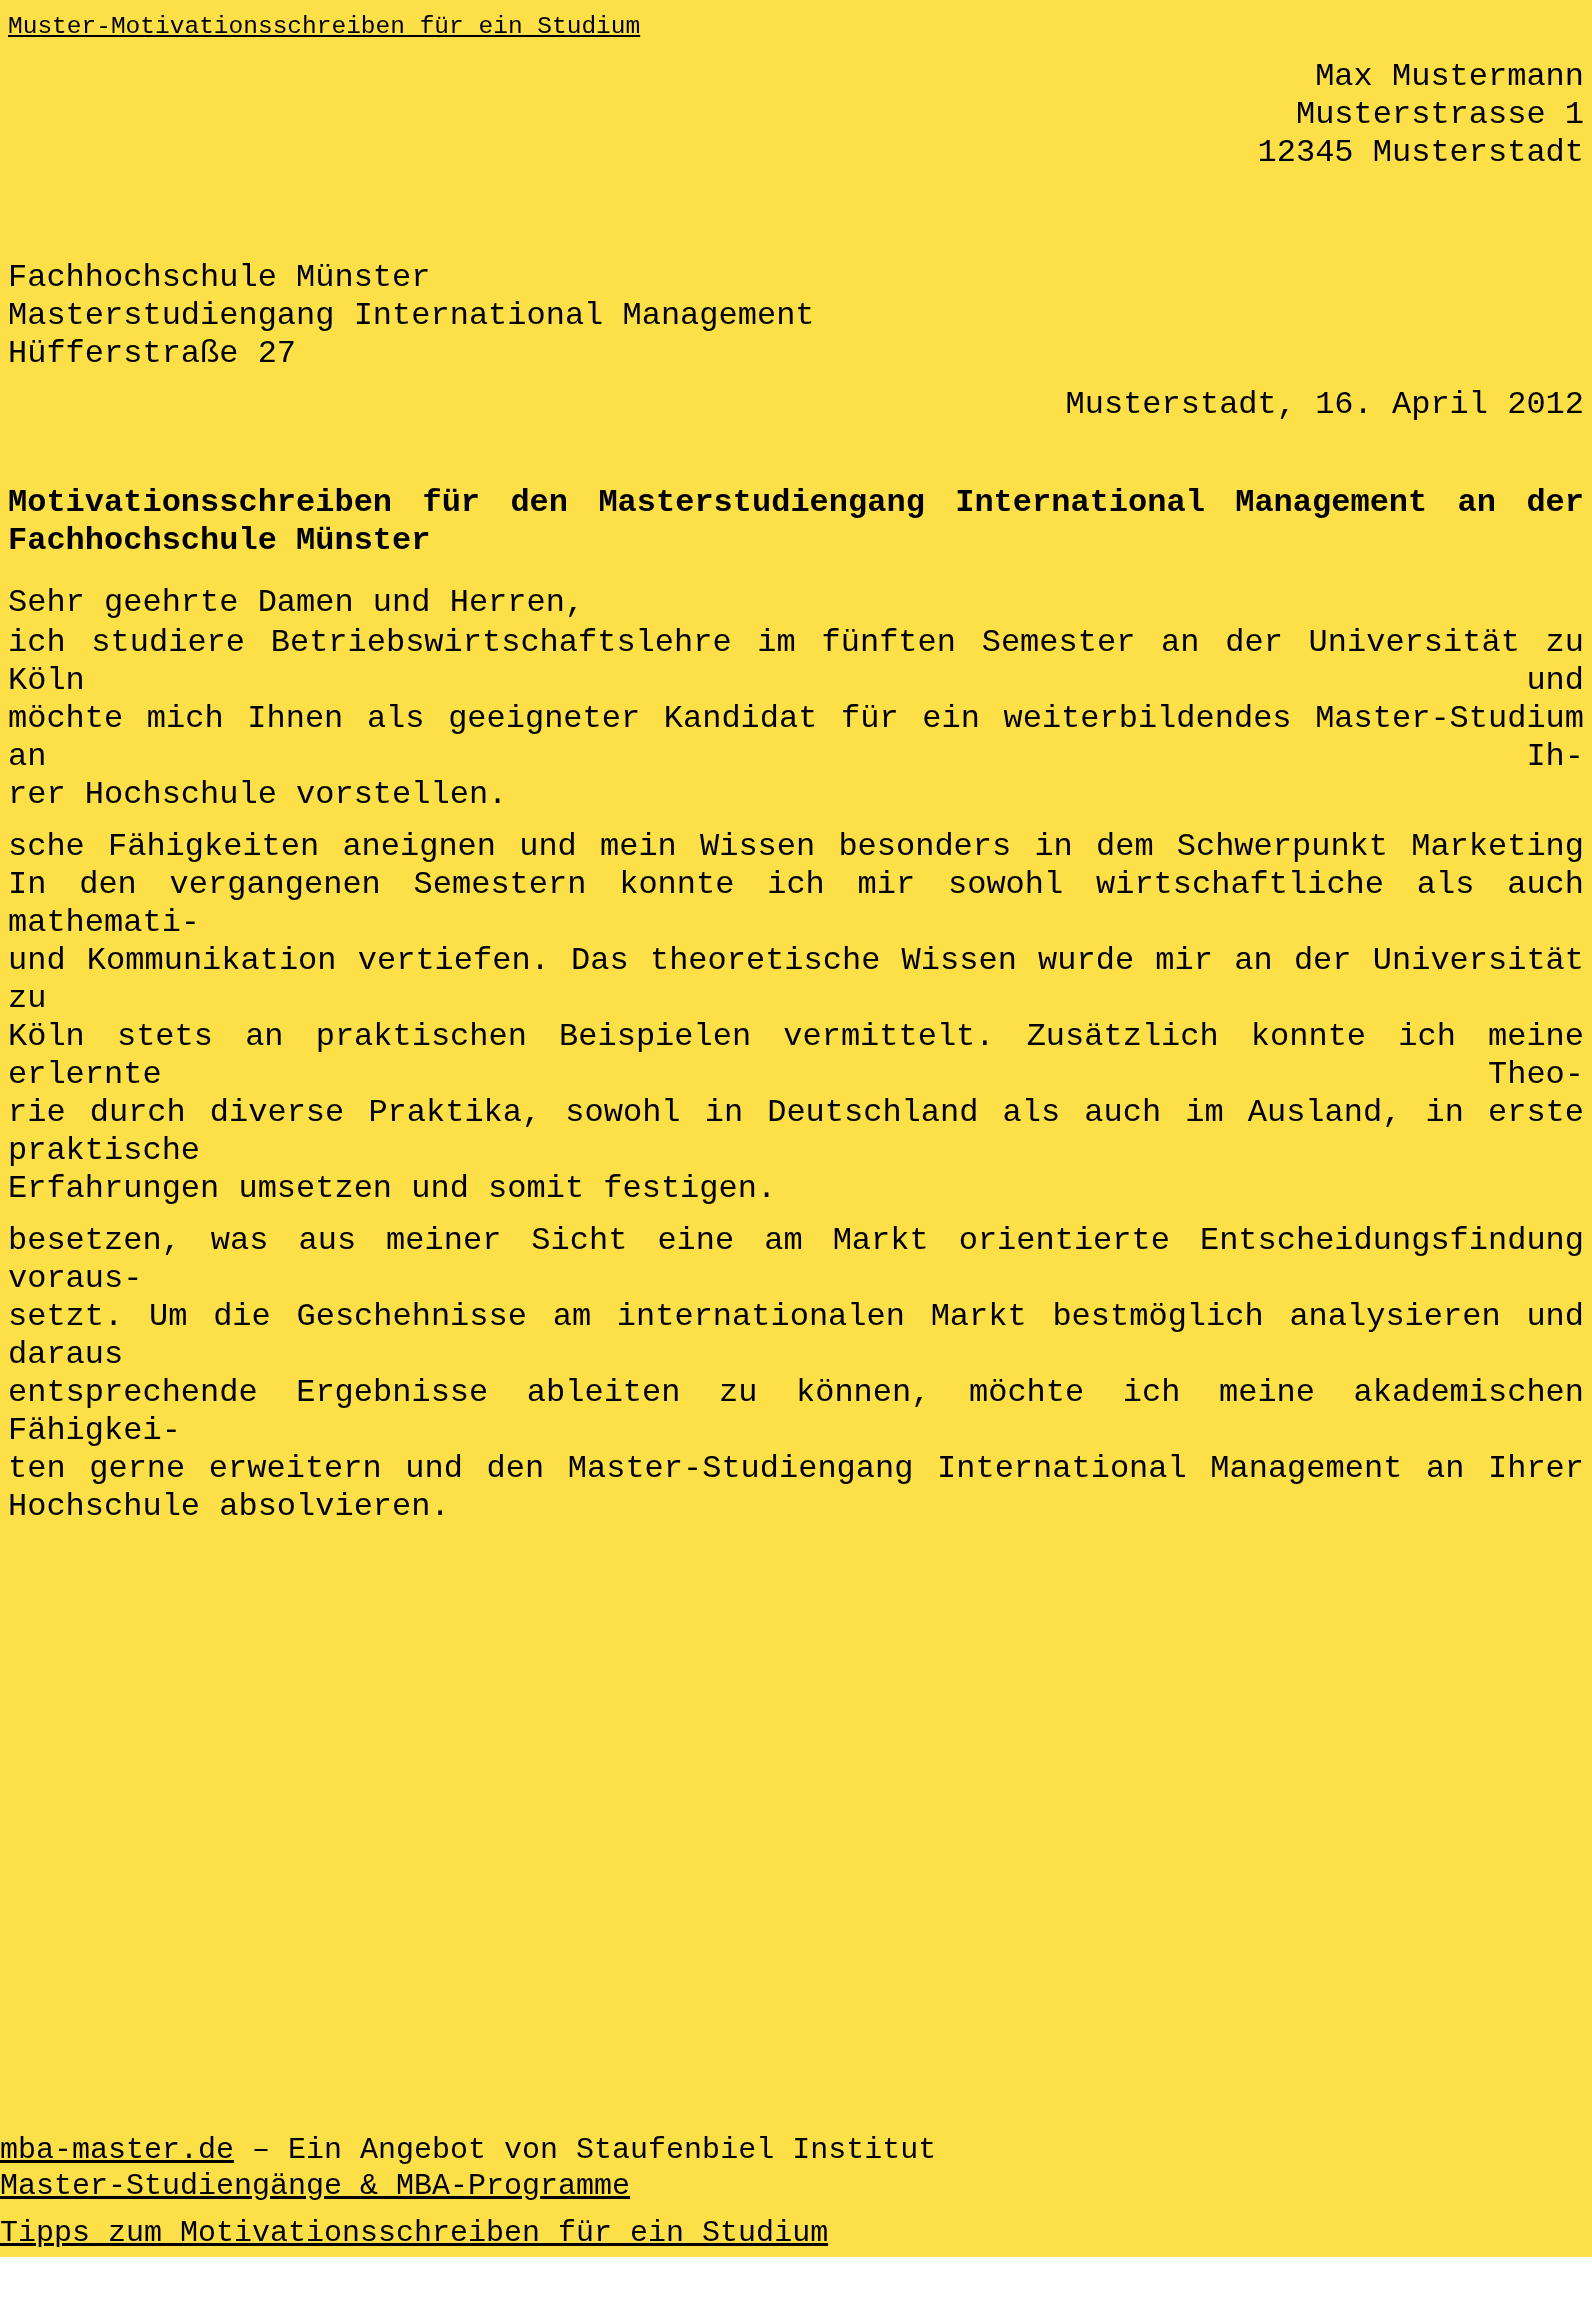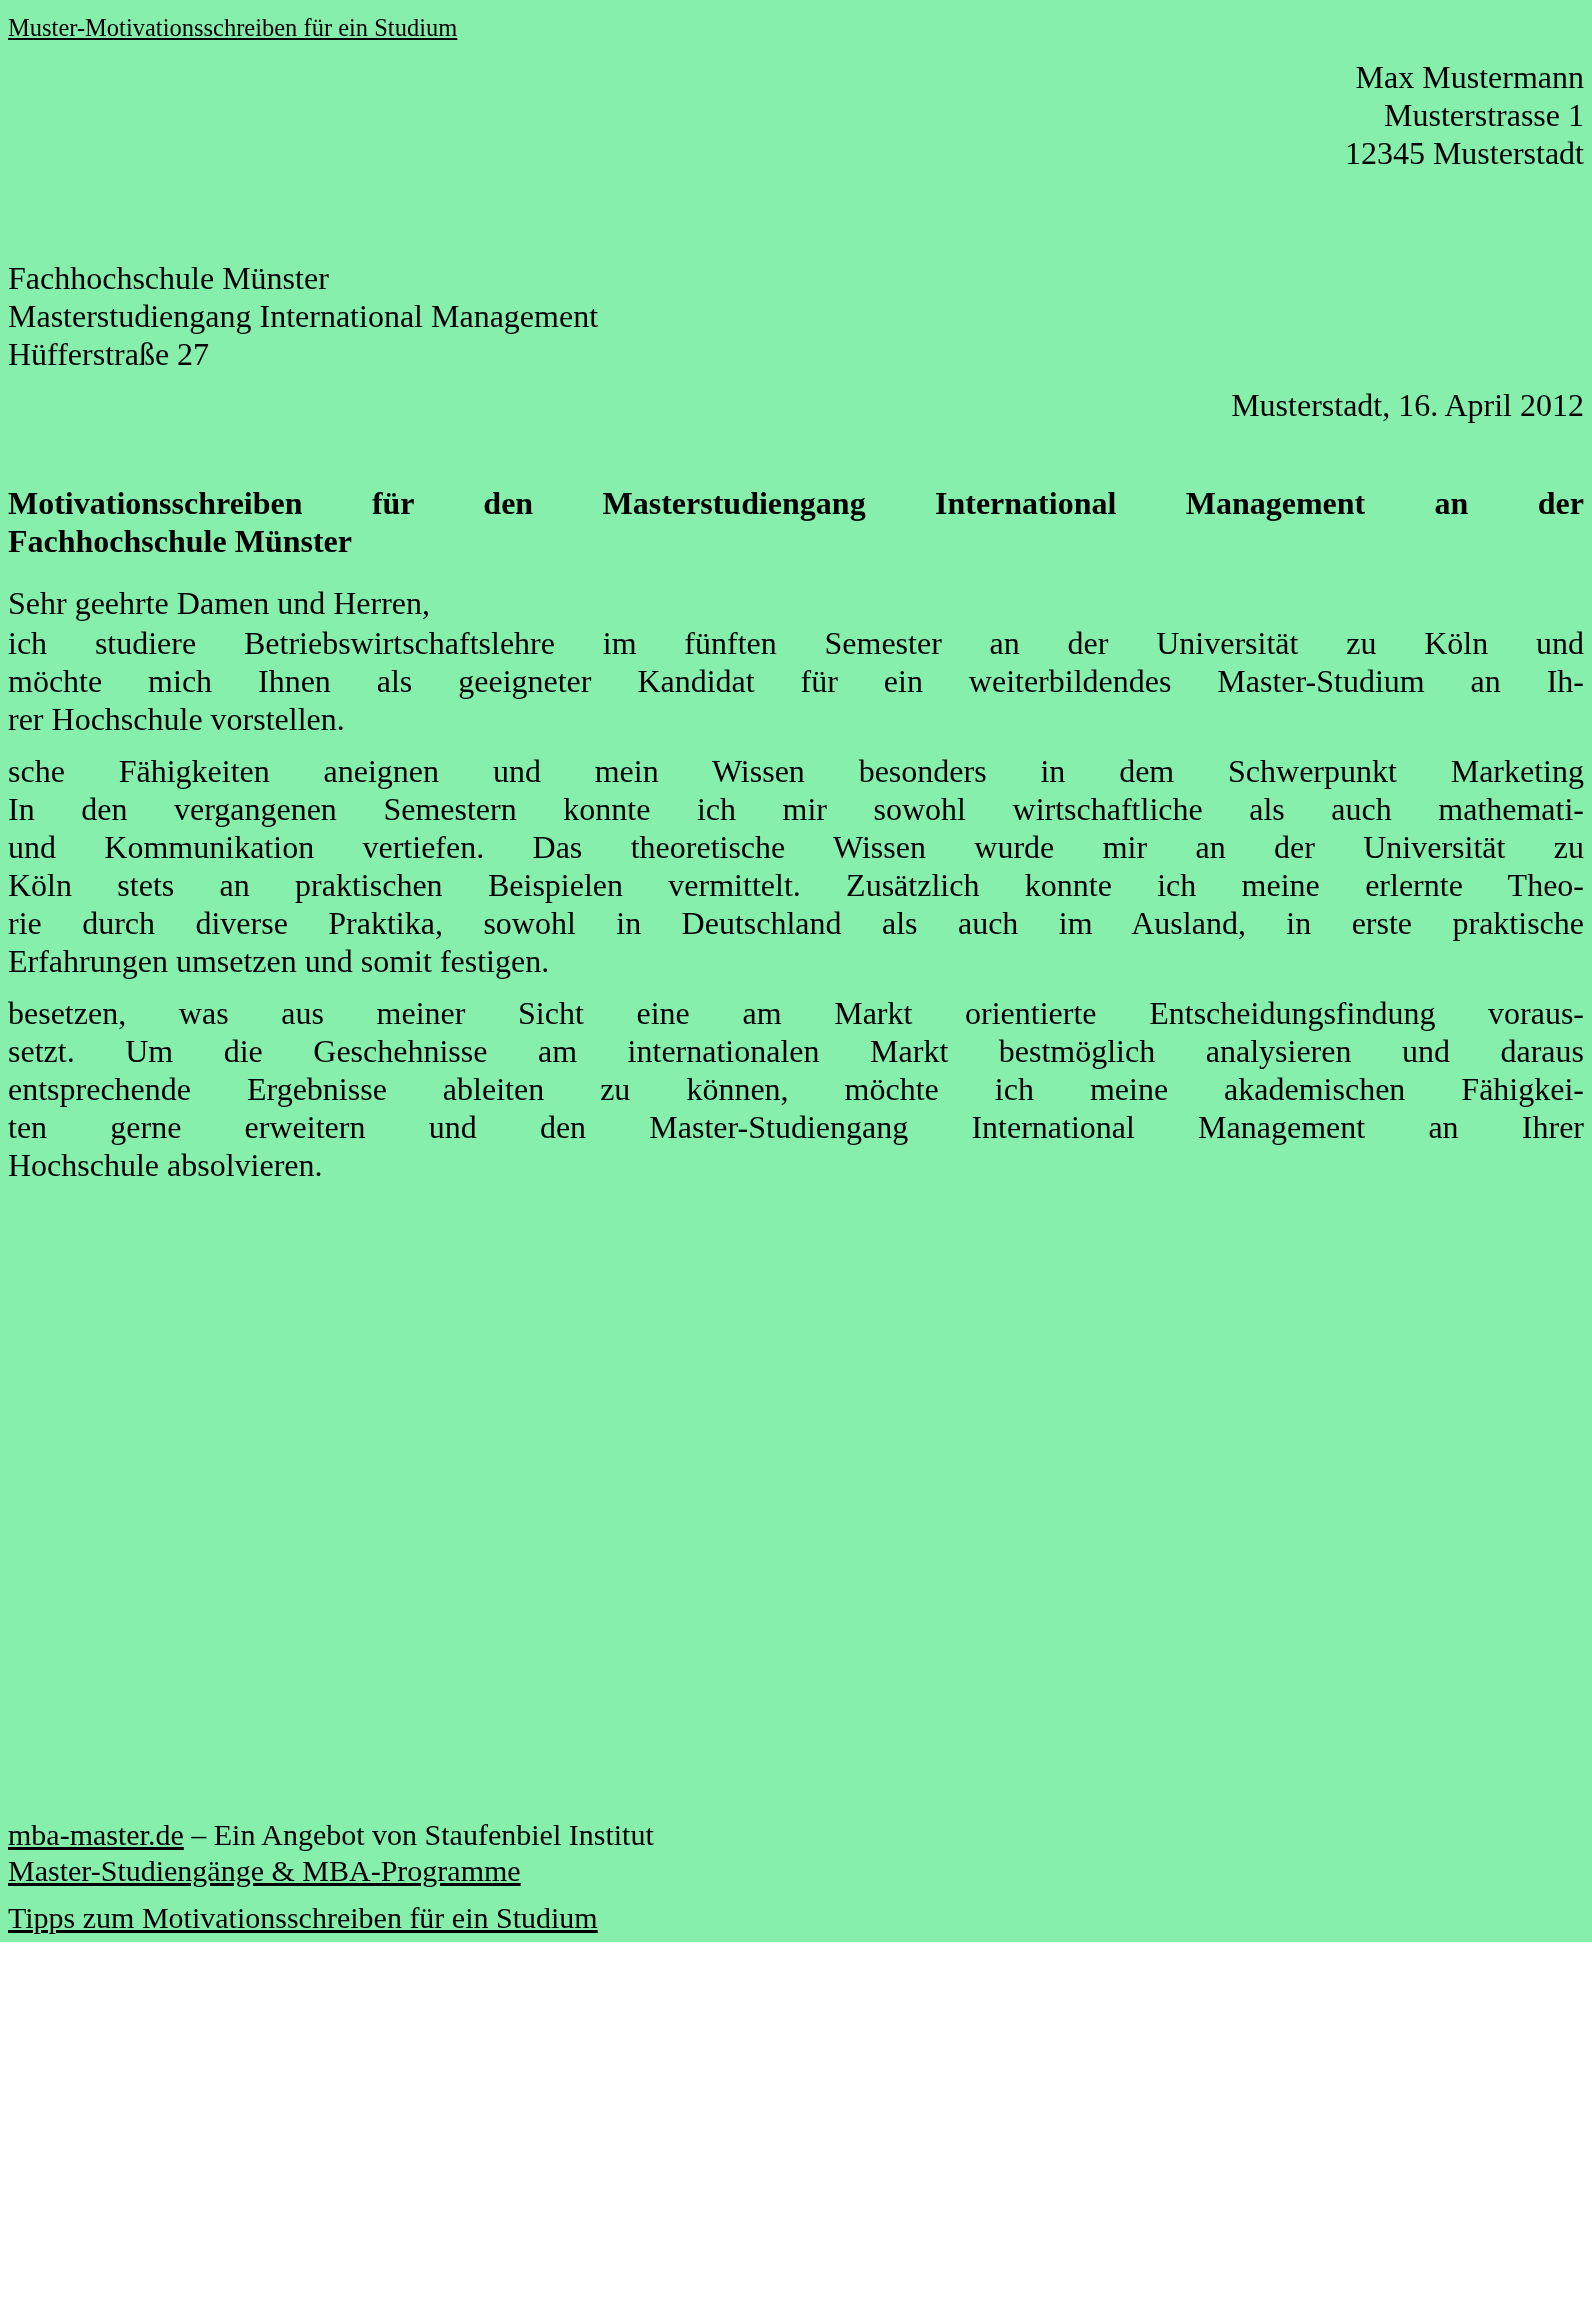--- a/index.html
+++ b/index.html
@@ -1,23 +1,23 @@
 <!DOCTYPE html>
 <html style="font-size:12.6px"><head>
 <meta charset="utf-8">
 <style>
   html, body { margin: 0; padding: 0; background: #ffffff; }
   .page {
     position: relative;
     width: 1592px;
-    height: 1942px;
+    height: 2257px;
     box-sizing: border-box;
-    background: #86efac;
+    background: #fde047;
     color: #000000;
-    font-family: Liberation Serif, serif;
+    font-family: Liberation Mono, monospace;
     font-size: 32px;
     line-height: 38px;
     padding: 6.3px 8px 0 8px;
     overflow: hidden;
   }
   .header-link {
     display: inline-block;
     font-size: 24.5px;
     line-height: 30px;
     text-decoration: underline;
@@ -28,21 +28,21 @@
   .dateline { margin-top: 12.6px; text-align: right; }
   .subject { margin-top: 60px; font-weight: bold; }
   .salutation { margin-top: 24px; }
   .para-first { margin-top: 2px; }
   .para { margin-top: 14px; }
   
   .justify .line { text-align: justify; text-align-last: justify; }
   .justify .line-last { text-align: left; text-align-last: left; }
   .footer {
     position: absolute;
-    left: 8px;
+    left: 0;
     right: 8px;
     bottom: 6.3px;
     font-size: 30px;
     line-height: 36px;
   }
   .underline { text-decoration: underline; cursor: pointer; }
   .tips-line { margin-top: 11px; }
 </style>
 </head>
 <body>

